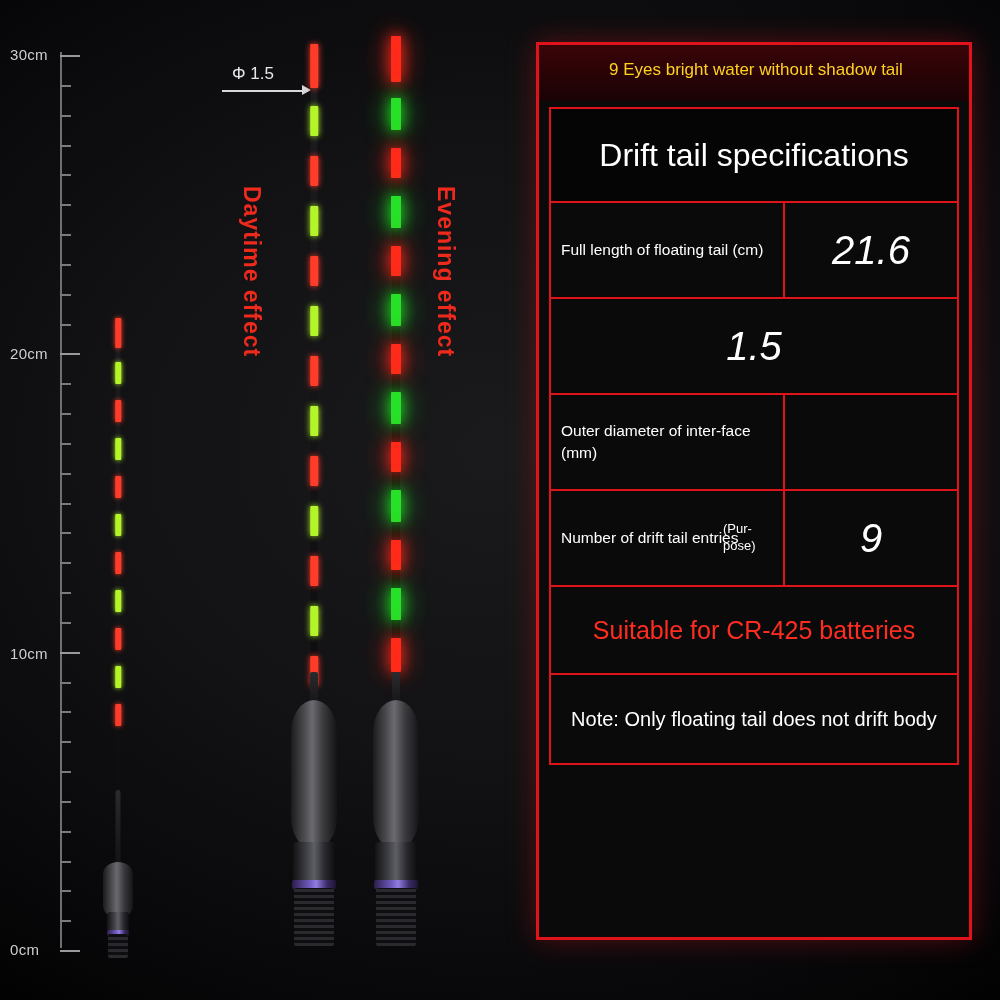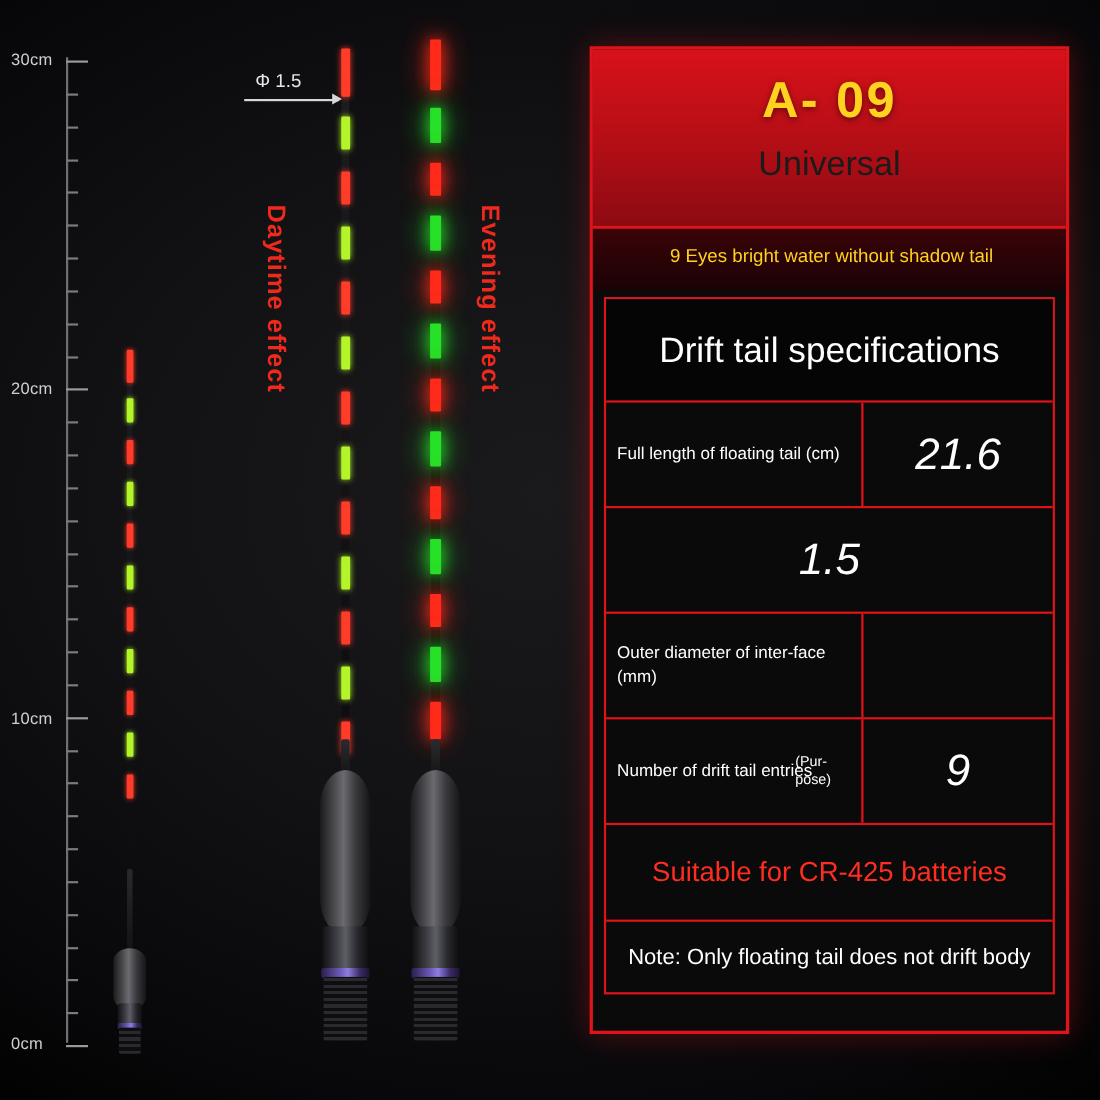--- a/index.html
+++ b/index.html
@@ -254,21 +254,21 @@
   #battery-row {
     border-bottom: 2px solid #e0131a;
     height: 86px;
     display: flex;
     align-items: center;
     justify-content: center;
     color: #ff2d20;
     font-size: 25px;
   }
   #note-row {
-    height: 64px;
+    height: 88px;
     display: flex;
     align-items: center;
     justify-content: center;
     color: #fff;
     font-size: 20px;
     text-align: center;
     padding: 0 8px;
     border-radius: 18px;
   }
 </style>
@@ -386,24 +386,20 @@
       <div class="bulb" style="top: 700px; width: 46px; height: 150px;"></div>
       <div class="collar" style="top: 842px; width: 42px; height: 40px;"></div>
       <div class="ring-purple" style="top: 880px; width: 44px; height: 9px;"></div>
       <div class="thread" style="top: 888px; width: 40px; height: 58px;"></div>
     </div>
 
   <div class="vlabel" style="left:238px; top:186px;">Daytime effect</div>
   <div class="vlabel" style="left:432px; top:186px;">Evening effect</div>
 
   <div id="panel">
-    <div id="panel-head">
-      <div id="panel-title">A- 09</div>
-      <div id="panel-sub">Universal</div>
-    </div>
     <div id="panel-note-top">9 Eyes bright water without shadow tail</div>
 
     <div id="spec-table">
       <div id="spec-header">Drift tail specifications</div>
 
       <div class="spec-row">
         <div class="spec-label">Full length of floating tail (cm)</div>
         <div class="spec-value">21.6</div>
       </div>
 

